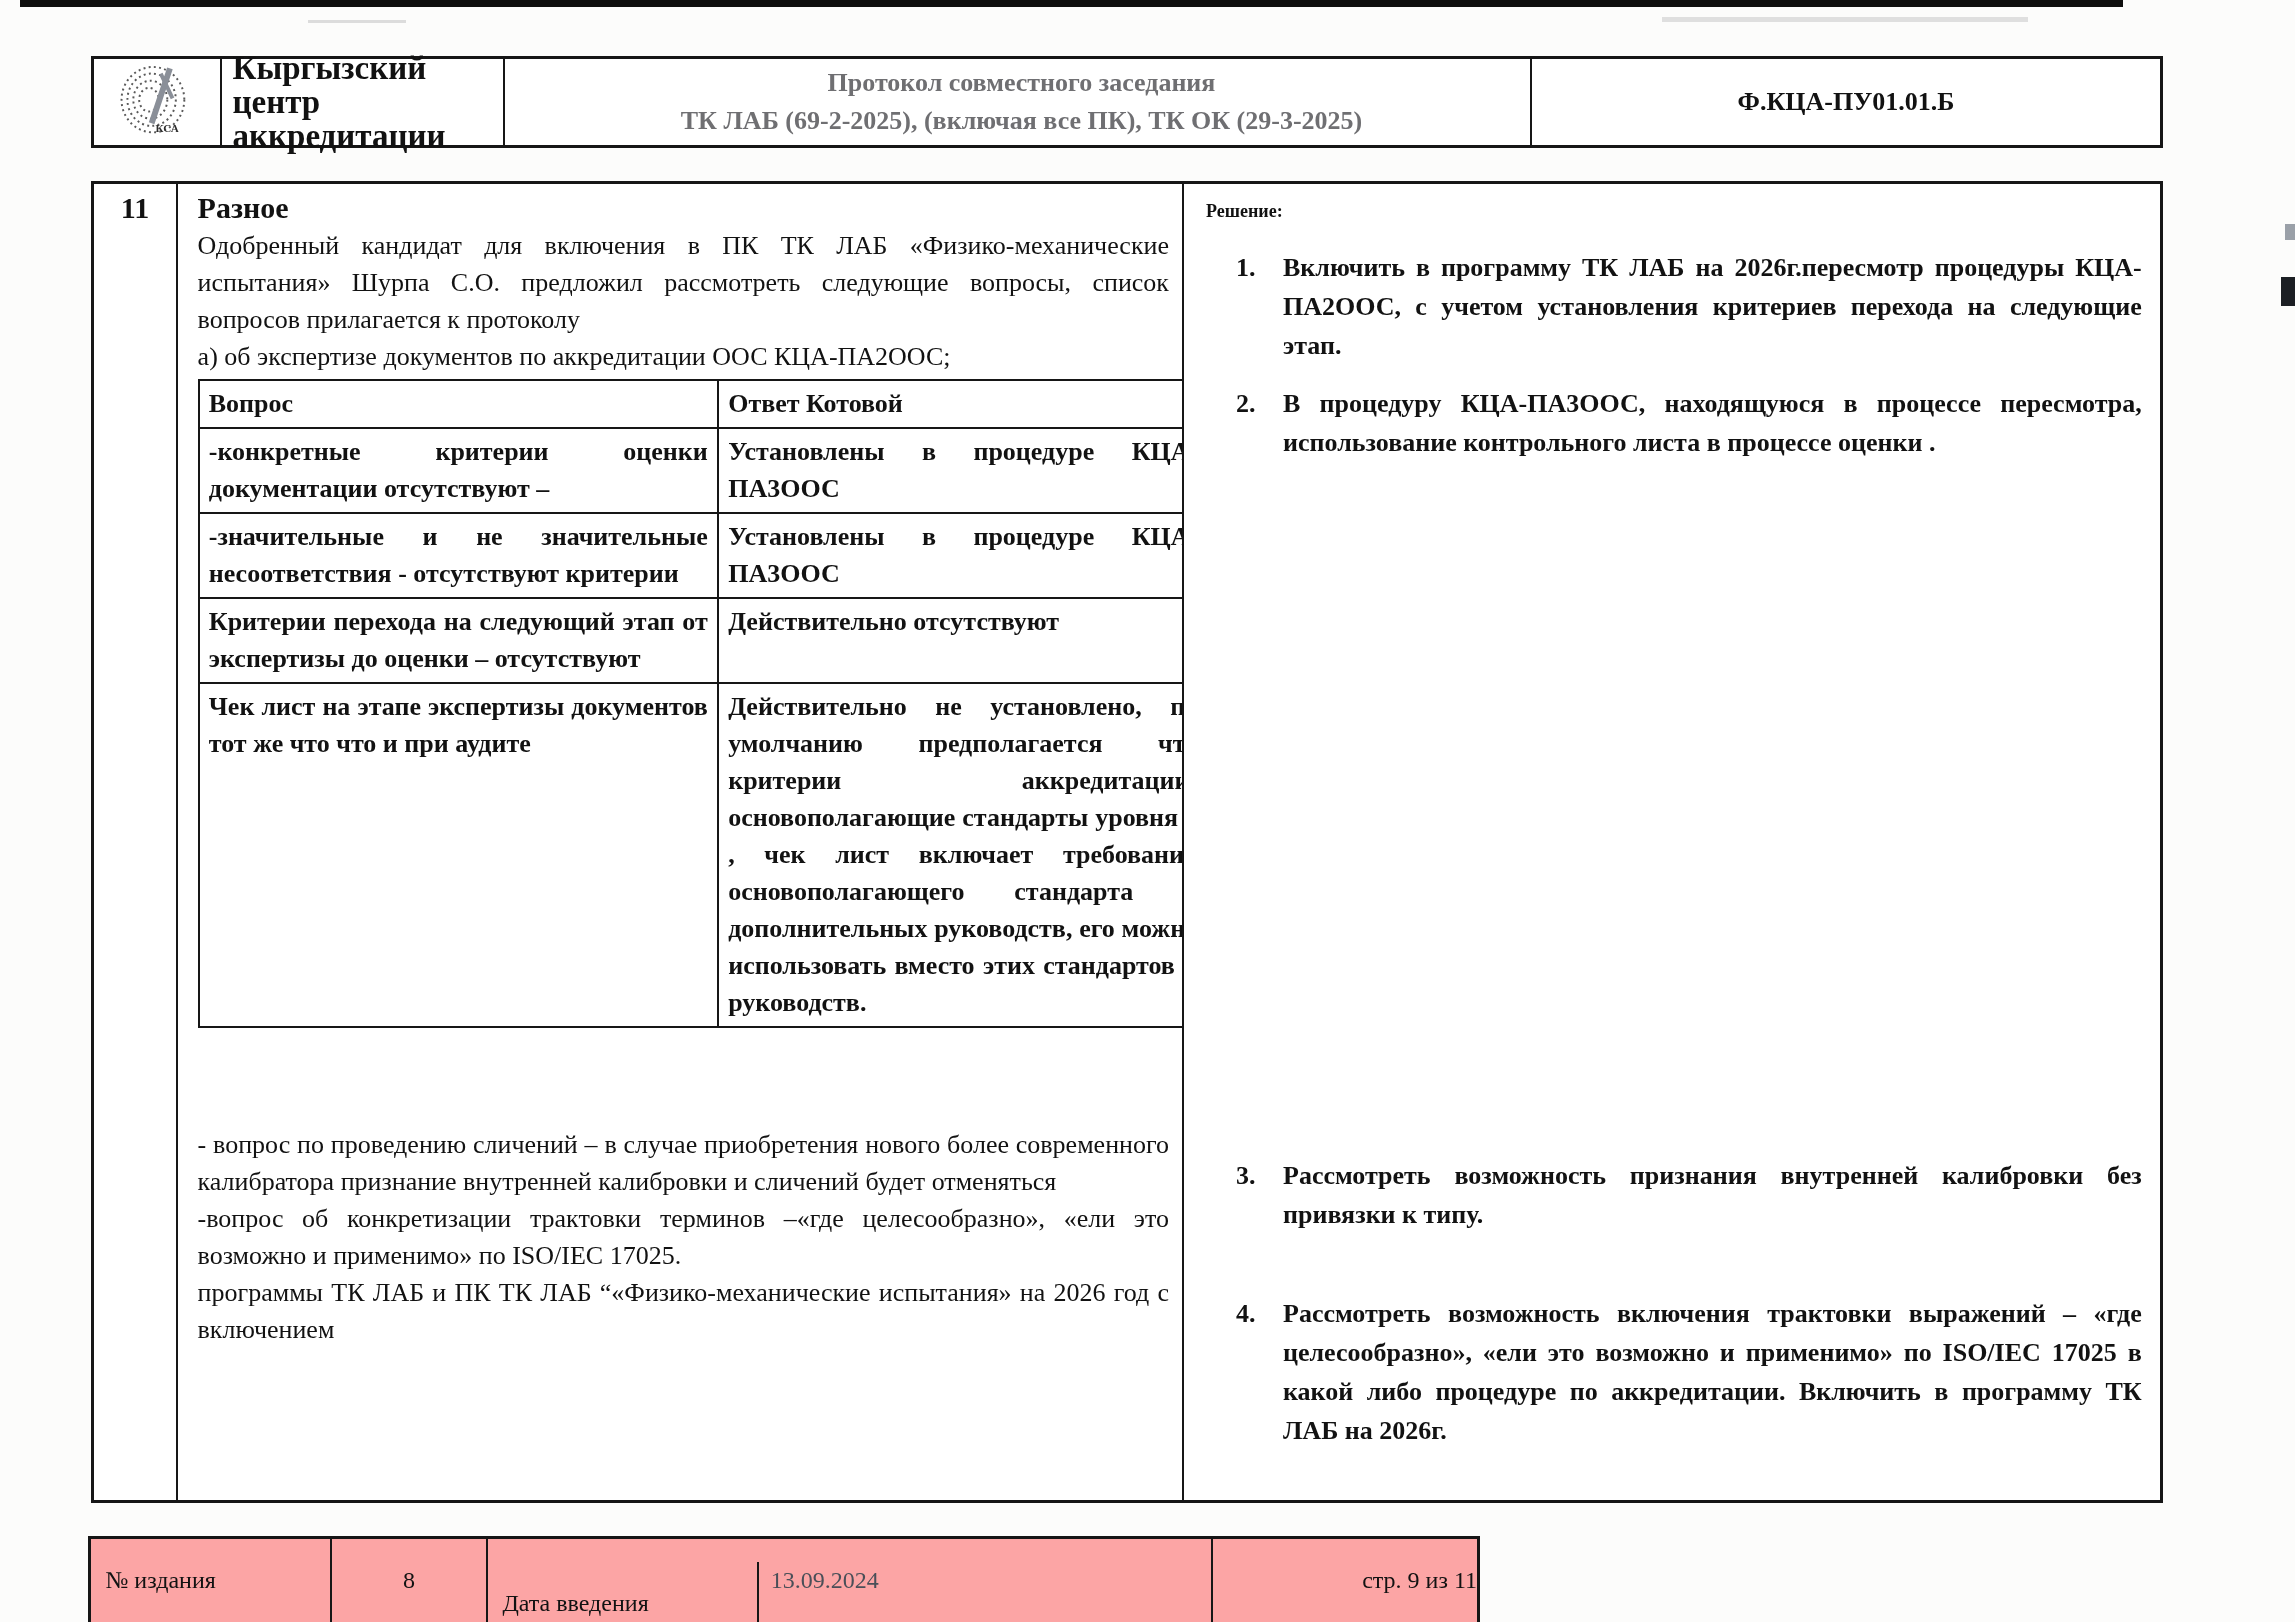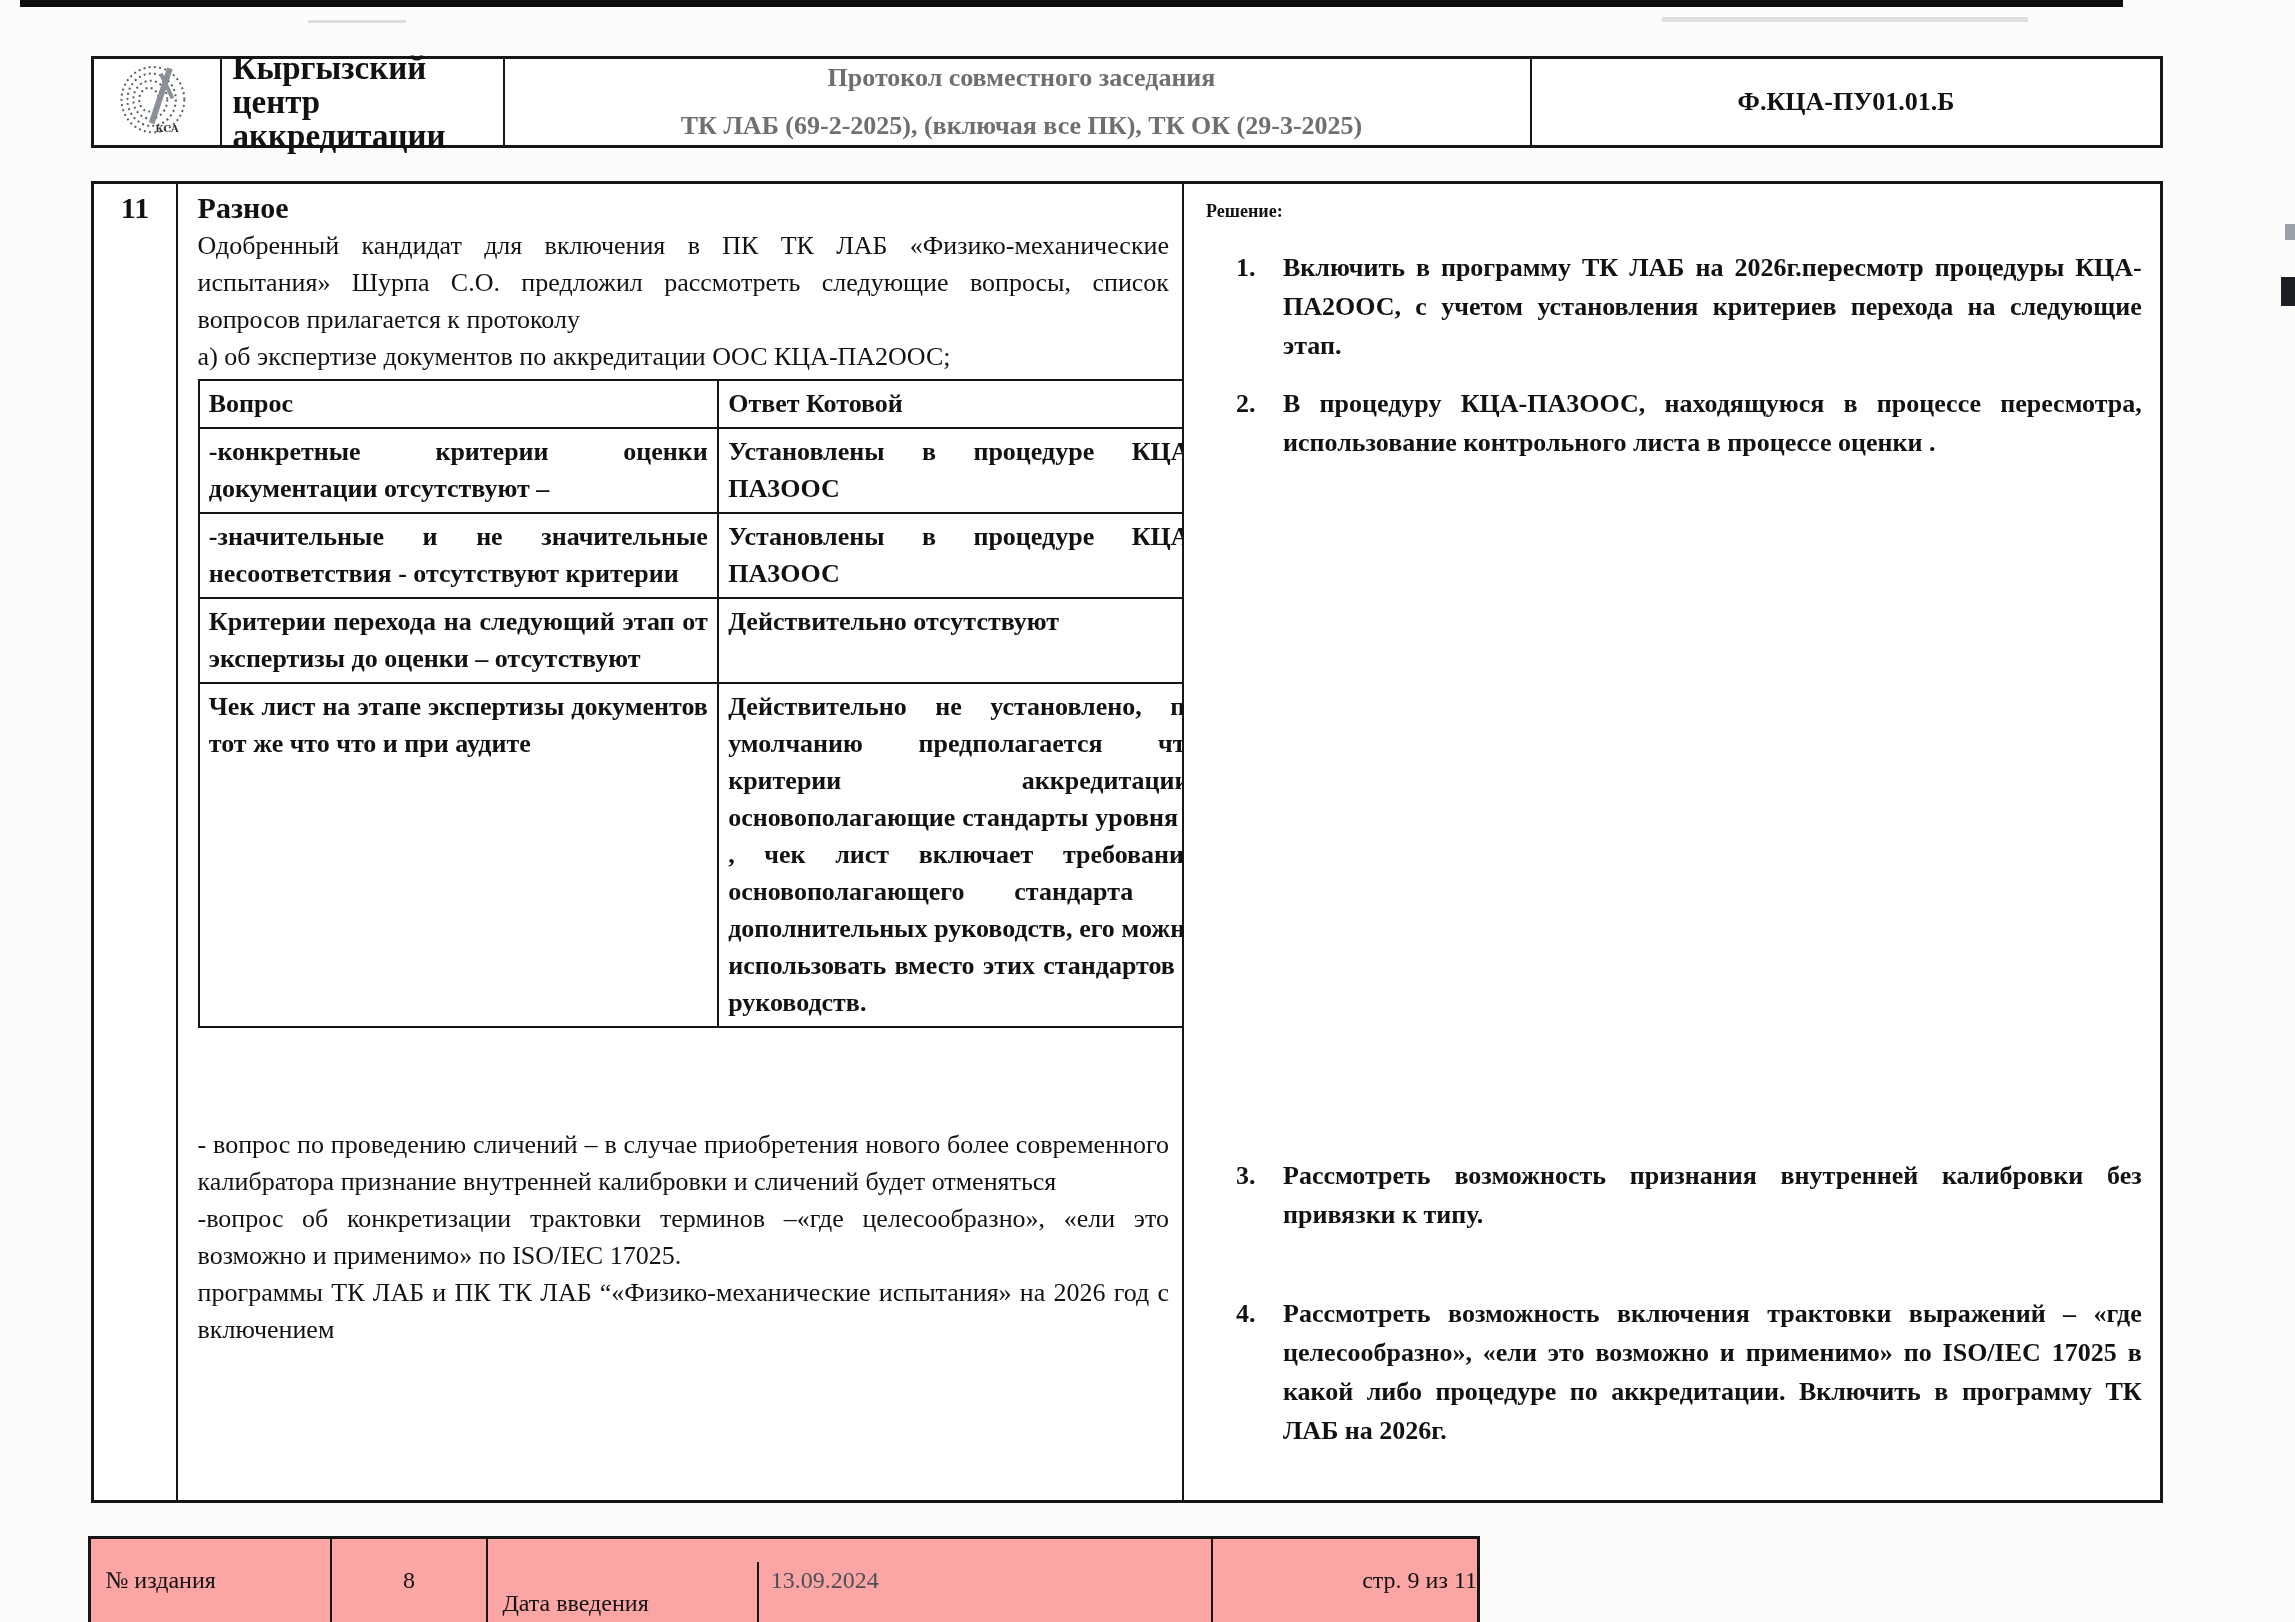--- a/index.html
+++ b/index.html
@@ -19,21 +19,21 @@
   .scan-mark-dark{position:absolute;left:2281px;top:277px;width:14.4px;height:29px;background:#1c1f24;}
   
   .header-table{
     position:absolute;left:91px;top:56px;width:2072px;height:92px;
     border:3.3px solid #161616;box-sizing:border-box;display:flex;background:#fff;
   }
   .hcell{box-sizing:border-box;border-right:2px solid #161616;height:100%;}
   .hcell-logo{width:128px;display:flex;align-items:flex-start;justify-content:center;}
   .hcell-org{width:283px;display:flex;align-items:center;padding:3.9px 7.9px 3.9px 10.5px;
     font-weight:bold;font-size:33px;line-height:34px;}
-  .hcell-title{width:1027px;display:flex;flex-direction:column;justify-content:space-between;
+  .hcell-title{width:1027px;display:flex;flex-direction:column;justify-content:center;
     text-align:center;color:#6f6f72;font-weight:bold;font-size:26px;line-height:38px;padding-left:8px;}
   .hcell-code{flex:1;border-right:none;display:flex;align-items:center;justify-content:center;
     font-weight:bold;font-size:26px;}
   
   .main-table{
     position:absolute;left:91px;top:181px;width:2072px;height:1322px;
     border:3.3px solid #161616;box-sizing:border-box;display:flex;background:#fff;overflow:hidden;
   }
   .col-num{width:84px;border-right:2px solid #161616;box-sizing:border-box;
     font-weight:bold;font-size:30px;text-align:center;padding-top:6.5px;overflow:hidden;}

